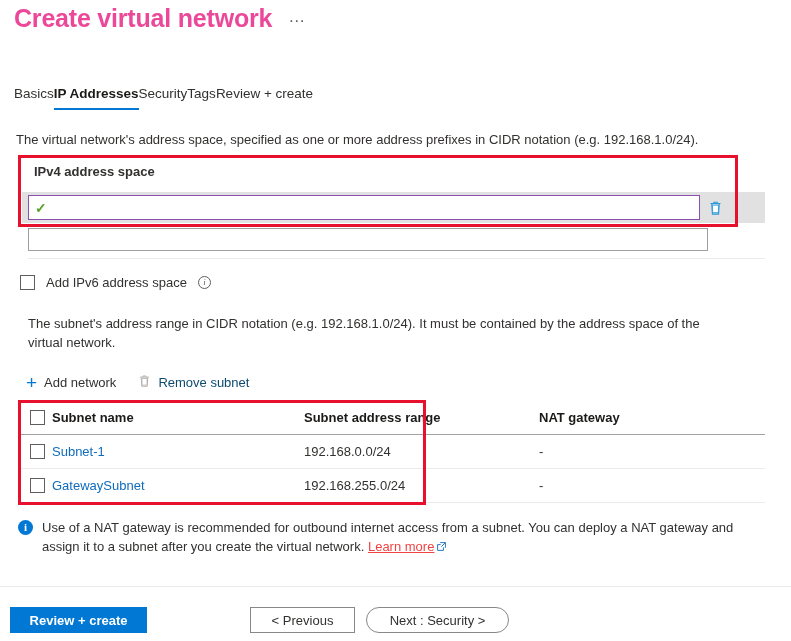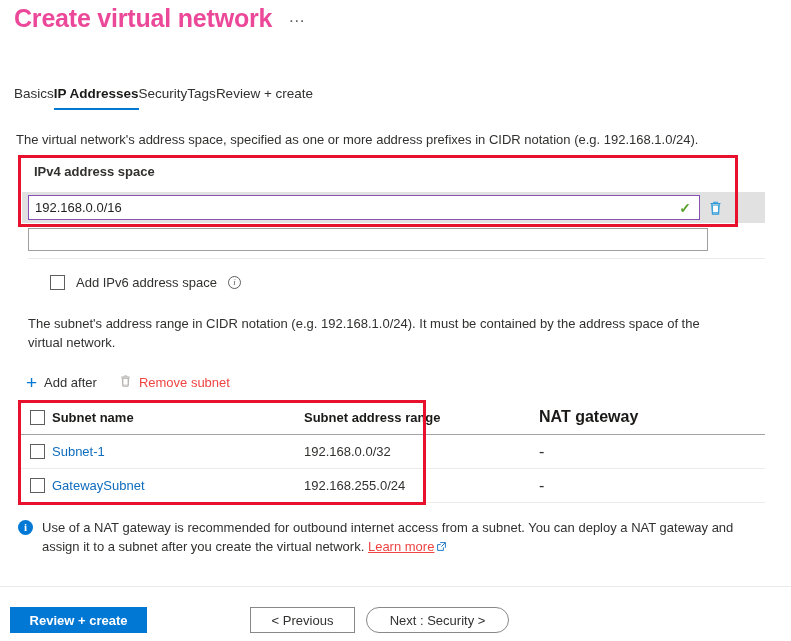--- a/index.html
+++ b/index.html
@@ -38,38 +38,38 @@
   .addr-input { margin-left:6px; width:672px; height:25px; background:#ffffff; border:1px solid #8a4faf; display:flex; align-items:center; padding:0 6px; }
   .addr-input .val { font-size:13px; color:#201f1e; flex:1; }
   .check-ok { color:#5aa02c; font-size:14px; font-weight:700; margin-right:2px; }
   .trash-btn { width:30px; display:flex; align-items:center; justify-content:center; cursor:pointer; }
 
   .addr-empty { position:absolute; left:28px; top:228px; width:680px; height:23px; border:1px solid #a19f9d; background:#fff; }
   .sep-line { position:absolute; background:#edebe9; height:1px; }
 
   
   .cbx { width:15px; height:15px; border:1.5px solid #605e5c; background:#fff; display:inline-block; flex:none; cursor:pointer; }
-  .ipv6-row { position:absolute; left:20px; top:275px; display:flex; align-items:center; gap:11px;margin-left:30px; }
+  .ipv6-row { position:absolute; left:20px; top:275px; display:flex; align-items:center; gap:11px; }
   .ipv6-row .lbl { font-size:13px; color:#323130; }
   .info-i { width:13px; height:13px; border:1.1px solid #605e5c; border-radius:50%; color:#605e5c; font-size:9px; line-height:11px; text-align:center; font-family:"Liberation Serif", serif; font-style:italic; }
 
   
   .cmdbar { position:absolute; left:26px; top:374px; display:flex; align-items:center; gap:22px; }
   .cmd { display:flex; align-items:center; gap:7px; font-size:13px; color:#323130; cursor:pointer; }
-  .cmd.disabled { color:#ef4444; cursor:default; }
+  .cmd.disabled { color:#0c4a6e; cursor:default; }
   .plus { color:#0078d4; font-size:19px; line-height:12px; font-weight:400; }
 
   
   .table { position:absolute; left:18px; top:400px; width:747px; }
   .trow { display:flex; align-items:center; height:34px; border-bottom:1px solid #edebe9; }
   .trow.head { height:35px; border-bottom:1px solid #a3a3a3; }
   .c-chk { width:34px; padding-left:12px; display:flex; align-items:center; }
   .c-name { width:252px; font-size:13px; }
   .c-range { width:235px; font-size:13px; color:#323130; }
-  .c-nat { flex:1; font-size:16px; color:#323130; }
+  .c-nat { flex:1; font-size:13px; color:#323130; }
   .trow.head .c-name, .trow.head .c-range, .trow.head .c-nat { font-weight:600; color:#1b1a19; }
   .lnk { color:#0f6cbd; cursor:pointer; }
   #hl-table { left:18px; top:400px; width:408px; height:105px; }
 
   
   .banner { position:absolute; left:18px; top:518px; width:740px; display:flex; gap:9px; }
   .info-circle { width:15px; height:15px; border-radius:50%; background:#0078d4; color:#fff; font-size:11px; font-weight:700; line-height:15px; text-align:center; flex:none; margin-top:2px; font-family:"Liberation Serif", serif; }
   .banner-txt { font-size:13px; line-height:19px; color:#323130; }
   .learn { color:#ef4444; text-decoration:underline; cursor:pointer; }
   .extlink { display:inline-block; width:9px; height:9px; position:relative; margin-left:3px; }
@@ -101,21 +101,20 @@
     <div class="tab">Tags</div>
     <div class="tab">Review + create</div>
   </div>
 
   <div class="desc" id="desc1">The virtual network's address space, specified as one or more address prefixes in CIDR notation (e.g. 192.168.1.0/24).</div>
 
   <div class="field-label">IPv4 address space</div>
 
   <div class="addr-row">
     <div class="addr-input">
-      <span class="val">192.168.0.0/16</span>
       <span class="check-ok">✓</span>
     </div>
     <div class="trash-btn">
       <svg width="15" height="16" viewBox="0 0 15 16" aria-hidden="true">
         <path d="M2.5 3.5h10M5.8 3.5V2.2h3.4v1.3M3.7 3.5l.7 10.6h6.2l.7-10.6" fill="none" stroke="#2c9ad9" stroke-width="1.1"></path>
         <rect x="4.6" y="5.1" width="5.8" height="7.6" fill="#ffffff" stroke="#2c9ad9" stroke-width="0.9"></rect>
       </svg>
     </div>
   </div>
 
@@ -128,21 +127,21 @@
     <span class="cbx"></span>
     <span class="lbl">Add IPv6 address space</span>
     <span class="info-i">i</span>
   </div>
 
   <div class="desc" id="desc2">The subnet's address range in CIDR notation (e.g. 192.168.1.0/24). It must be contained by the address space of the virtual network.</div>
 
   <div class="cmdbar">
     <div class="cmd">
       <span class="plus">+</span>
-      <span>Add after</span>
+      <span>Add network</span>
     </div>
     <div class="cmd disabled">
       <span>
         <svg width="13" height="14" viewBox="0 0 15 16" aria-hidden="true">
           <path d="M2.5 3.5h10M5.8 3.5V2.2h3.4v1.3M3.7 3.5l.7 10.6h6.2l.7-10.6" fill="none" stroke="#b3b0ad" stroke-width="1.1"></path>
           <rect x="4.6" y="5.1" width="5.8" height="7.6" fill="#ffffff" stroke="#b3b0ad" stroke-width="0.9"></rect>
         </svg>
       </span>
       <span>Remove subnet</span>
     </div>
@@ -157,21 +156,21 @@
       <div class="c-range">Subnet address range</div>
       <div class="c-nat">NAT gateway</div>
     </div>
     <div class="trow">
       <div class="c-chk">
         <span class="cbx"></span>
       </div>
       <div class="c-name">
         <span class="lnk">Subnet-1</span>
       </div>
-      <div class="c-range">192.168.0.0/32</div>
+      <div class="c-range">192.168.0.0/24</div>
       <div class="c-nat">-</div>
     </div>
     <div class="trow">
       <div class="c-chk">
         <span class="cbx"></span>
       </div>
       <div class="c-name">
         <span class="lnk">GatewaySubnet</span>
       </div>
       <div class="c-range">192.168.255.0/24</div>

